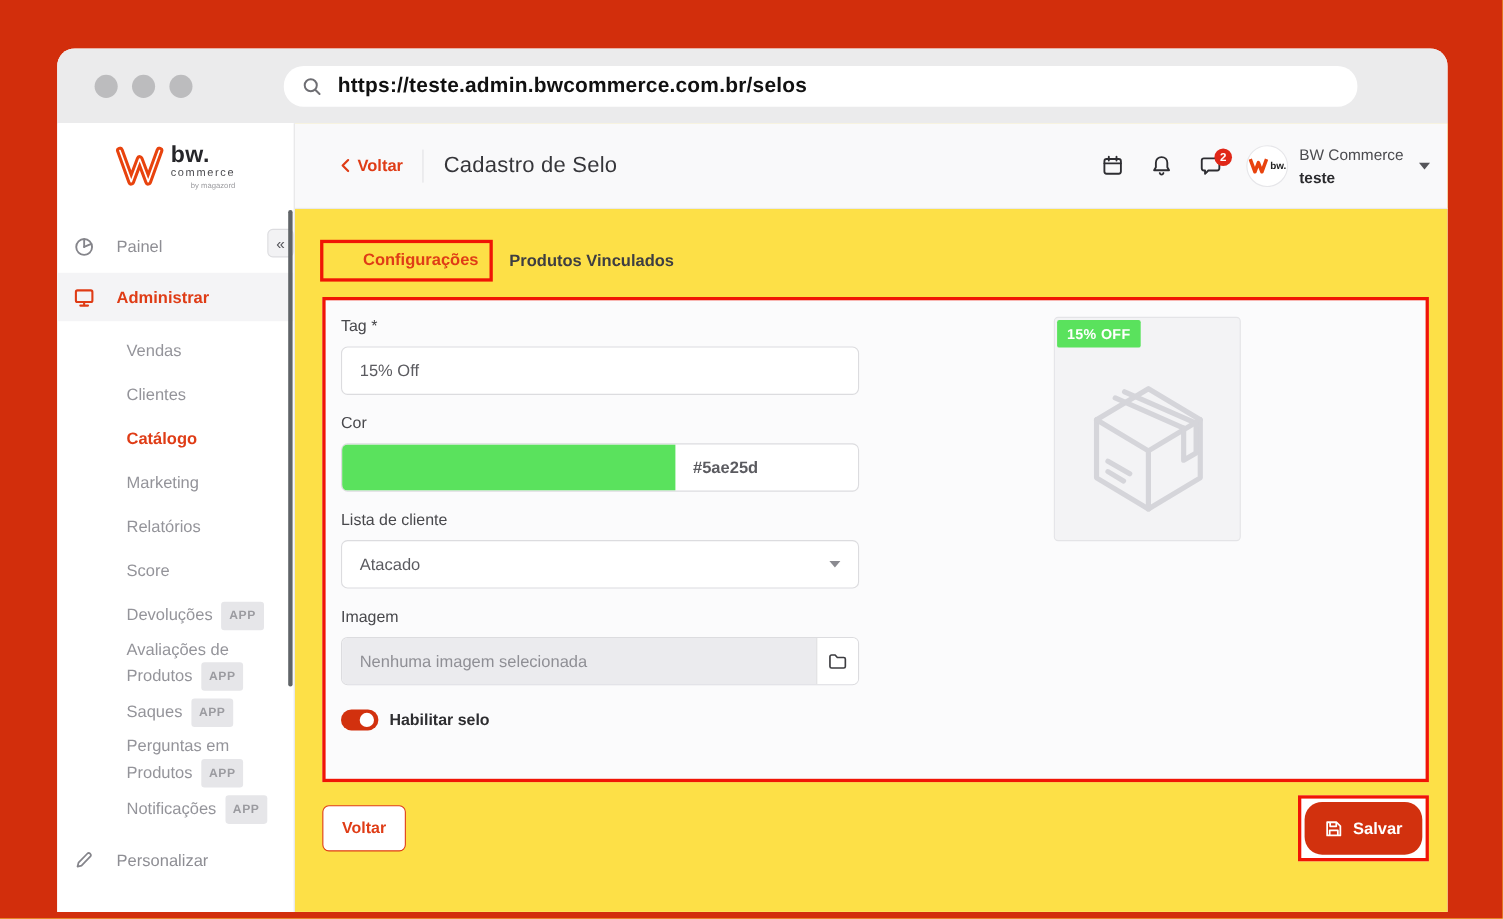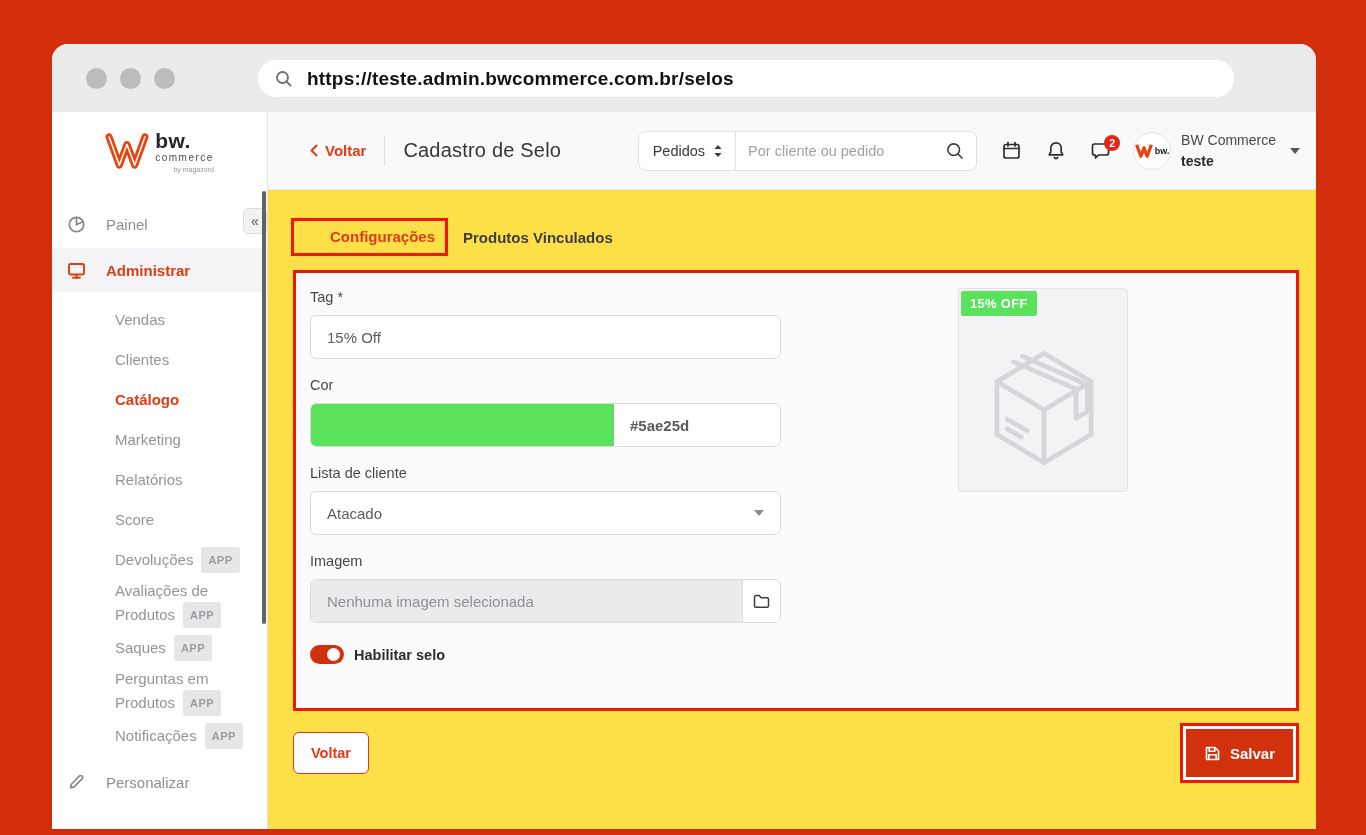--- a/index.html
+++ b/index.html
@@ -203,21 +203,21 @@
   }
   .btn-outline {
     height: 42px; padding: 0 17px; background: #fff; border: 1px solid #df3c16;
     border-radius: 6px; color: #df3c16; font-size: 14.5px; font-weight: 600;
     font-family: "Liberation Sans", sans-serif; cursor: pointer;
   }
   .save-annotation {
     margin-left: auto; border: 3px solid #f01505; padding: 3px; background: #fff;
   }
   .btn-primary {
-    height: 48px; padding: 0 18px; background: #d2310e; border: none; border-radius: 0;
+    height: 48px; padding: 0 18px; background: #d2310e; border: none; border-radius: 16px;
     color: #fff; font-size: 15px; font-weight: 700; font-family: "Liberation Sans", sans-serif;
     display: flex; align-items: center; gap: 9px; cursor: pointer;
   }
 </style>
 </head>
 <body>
 
 <div class="window">
 
   <div class="chrome">
@@ -328,36 +328,20 @@
         <div class="back-link">
           <svg width="8" height="13" viewBox="0 0 8 13" fill="none" stroke="#df3c16" stroke-width="2" stroke-linecap="round" stroke-linejoin="round">
               <path d="M6.5 1.5 L1.5 6.5 L6.5 11.5"></path>
             </svg>
           <span>Voltar</span>
         </div>
         <div class="hdr-sep"></div>
         <h1 class="page-title">Cadastro de Selo</h1>
 
         <div class="hdr-right">
-          <div class="search-group">
-            <div class="scope-select">
-              <span>Pedidos</span>
-              <svg width="10" height="14" viewBox="0 0 10 14" fill="#3a3a3e">
-                  <path d="M5 1 L8.6 5 H1.4 Z"></path>
-                  <path d="M5 13 L1.4 9 H8.6 Z"></path>
-                </svg>
-            </div>
-            <input class="search-input" type="text" placeholder="Por cliente ou pedido" style="">
-            <button class="search-btn">
-              <svg width="20" height="20" viewBox="0 0 20 20" fill="none" stroke="#3a3a3e" stroke-width="1.6" stroke-linecap="round">
-                  <circle cx="8.7" cy="8.7" r="5.8"></circle>
-                  <path d="M13.2 13.2 L17 17"></path>
-                </svg>
-            </button>
-          </div>
 
           <div class="hdr-icon">
             <svg width="21" height="21" viewBox="0 0 21 21" fill="none" stroke="#2e2e32" stroke-width="1.7" stroke-linecap="round">
                 <rect x="3" y="4.5" width="15" height="13.5" rx="2"></rect>
                 <path d="M7 2.5 V6"></path>
                 <path d="M14 2.5 V6"></path>
                 <path d="M3 8.5 H18"></path>
               </svg>
           </div>
           <div class="hdr-icon">

